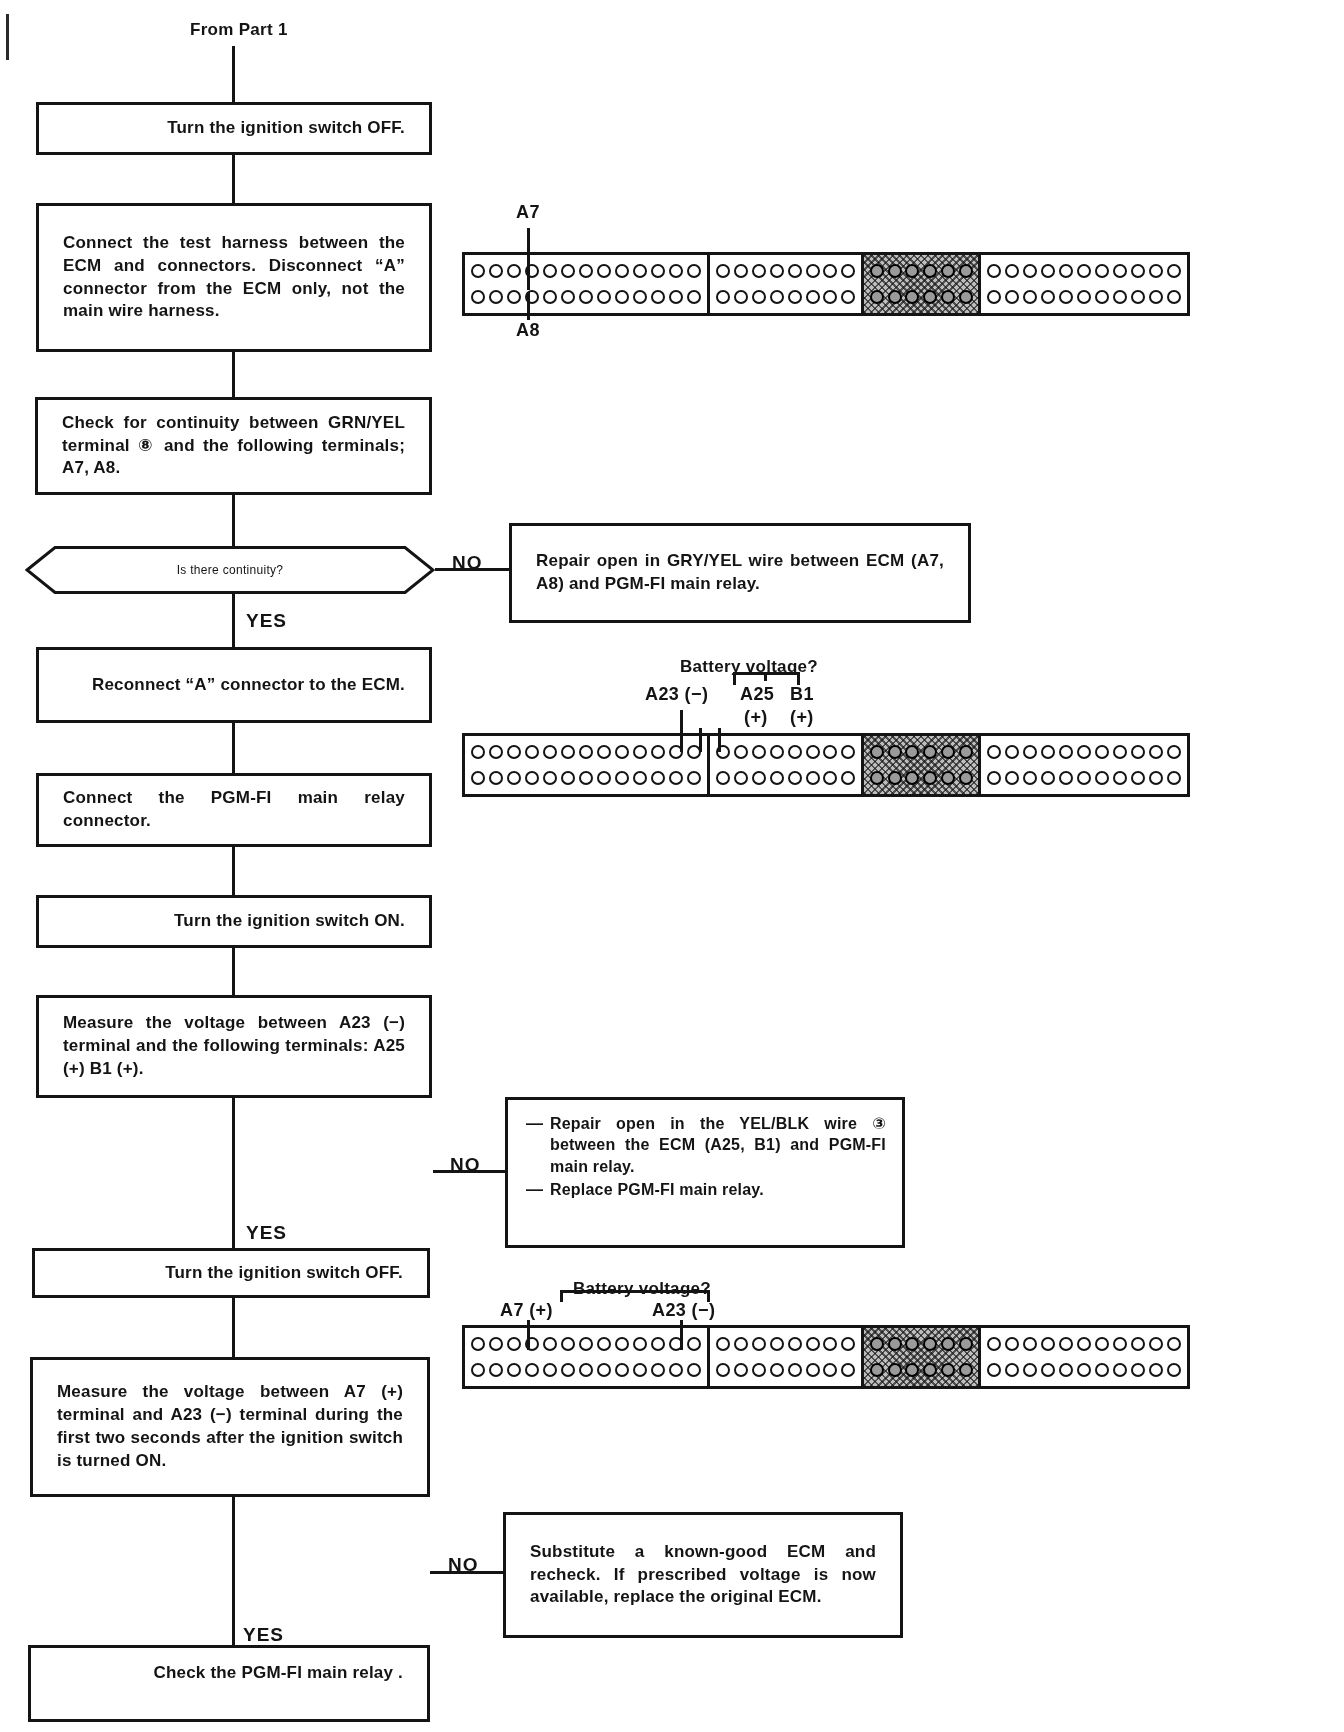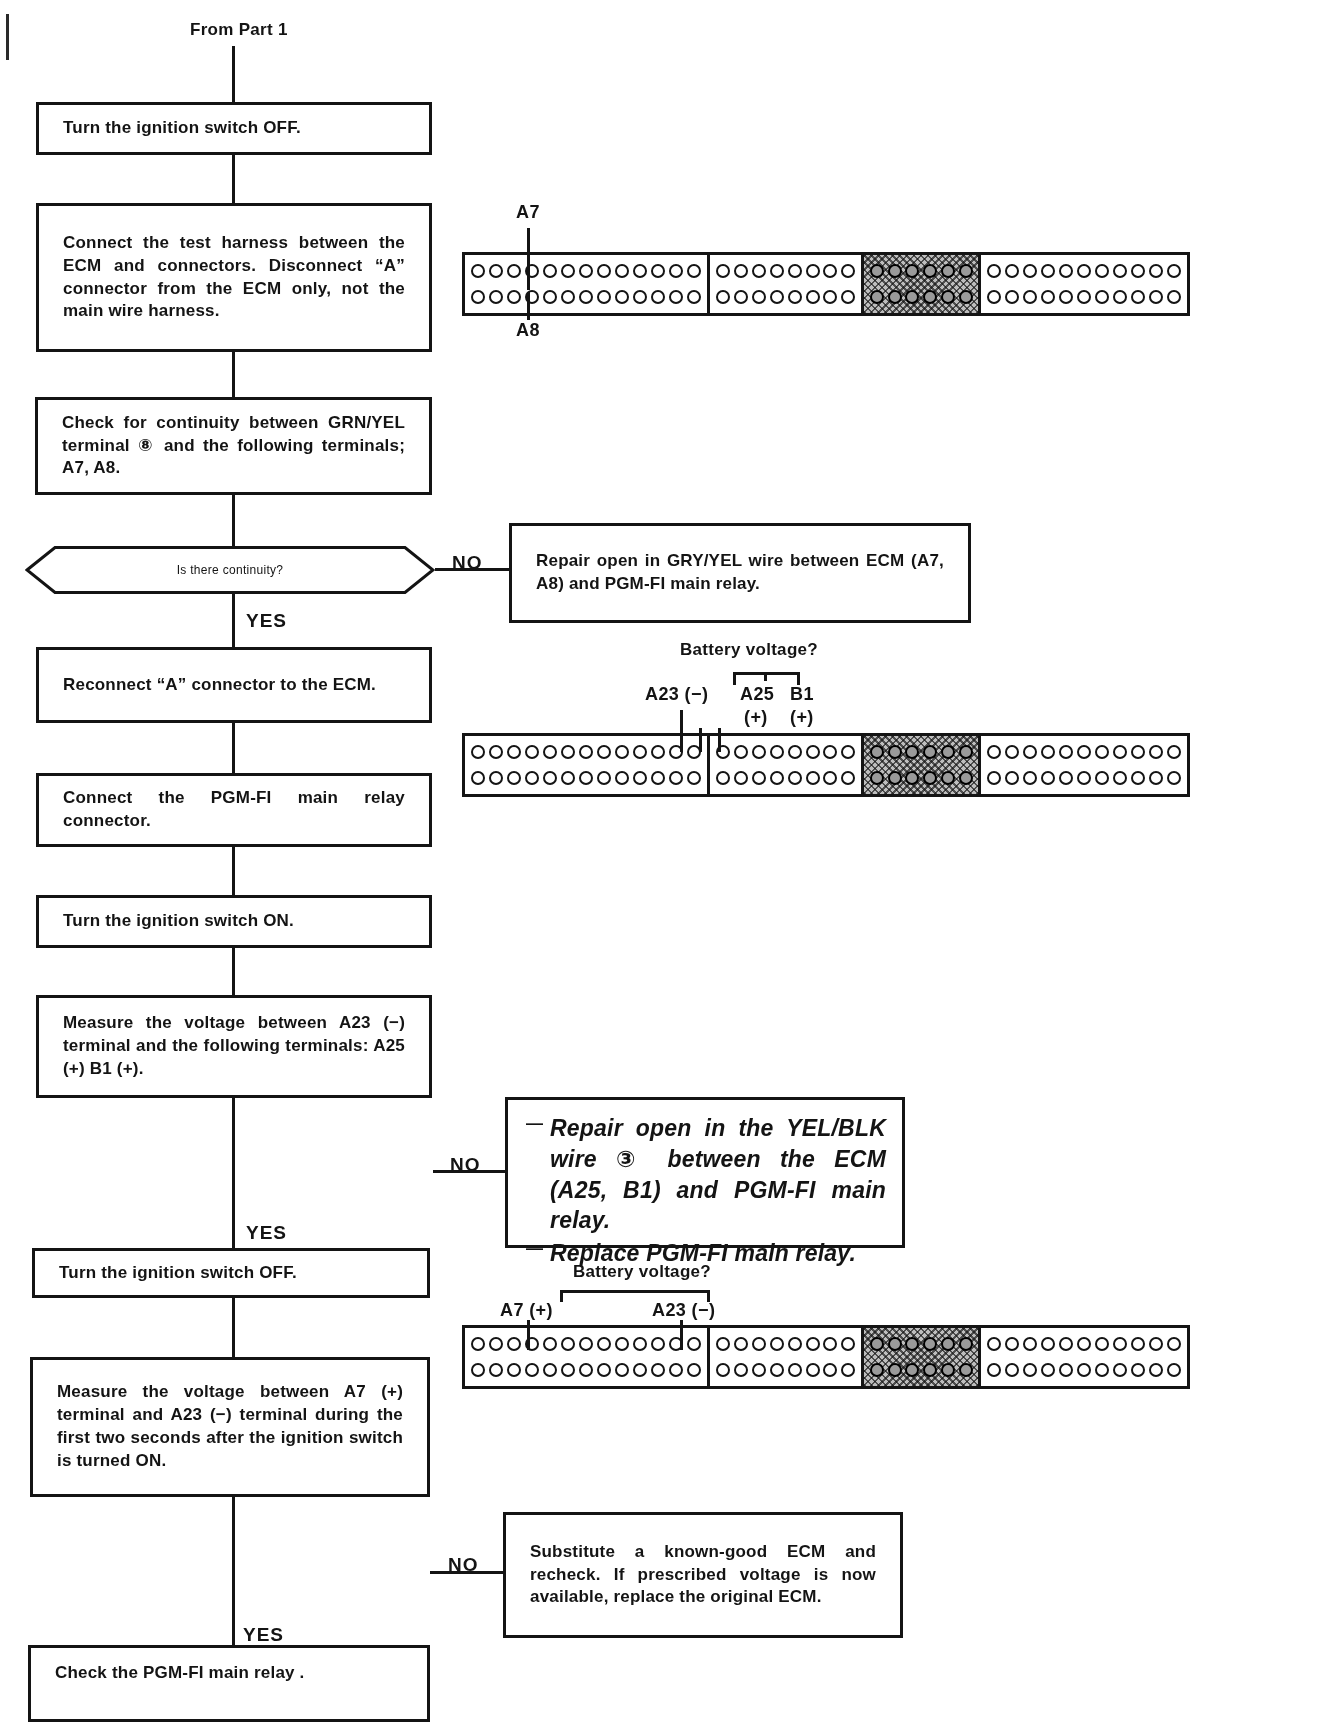--- a/index.html
+++ b/index.html
@@ -3,21 +3,21 @@
 <meta charset="utf-8">
 <style>
   :root { --ink:#141414; --paper:#ffffff; }
   * { margin:0; padding:0; box-sizing:border-box; }
   html,body { background:#f2f2f0; }
   .canvas {
     position:relative; width:1344px; height:1732px; background:var(--paper);
     font-family:"Liberation Sans","DejaVu Sans",sans-serif; color:var(--ink);
     overflow:hidden;
   }
-  .txt { font-weight:700; font-size:17px; line-height:1.34; letter-spacing:.2px; }
+  .txt { font-weight:700; font-size:17px; line-height:1.34; letter-spacing:.2px;justify-content:flex-end; }
   .src-label { position:absolute; font-size:17px; font-weight:600; letter-spacing:.3px; }
   .pbox {
     position:absolute; border:3px solid var(--ink); background:var(--paper);
     display:flex; align-items:center; padding:8px 24px; z-index:2;
   }
   .pbox.just span { text-align:justify; display:block; width:100%; }
   .pbox.top { align-items:flex-start; padding-top:14px; }
   .hex { position:absolute; z-index:2; }
   .hex svg { position:absolute; left:0; top:0; width:100%; height:100%; }
   .hex span {
@@ -38,24 +38,24 @@
   .seg.shaded {
     background-color:#bdbdbd;
     background-image:
       repeating-linear-gradient(45deg, rgba(20,20,20,.65) 0 1.8px, transparent 1.8px 5px),
       repeating-linear-gradient(-45deg, rgba(20,20,20,.65) 0 1.8px, transparent 1.8px 5px);
   }
   .prow { display:flex; justify-content:space-evenly; align-items:center; flex:1; }
   .pin { width:14px; height:14px; border:2.5px solid var(--ink); border-radius:50%; background:var(--paper); }
   .seg.shaded .pin { background:#9a9a9a; border-color:#000; }
   .slbl { position:absolute; font-weight:700; font-size:18px; letter-spacing:.4px; z-index:3; white-space:nowrap; }
-  .stitle { position:absolute; font-weight:700; font-size:17px; letter-spacing:.3px; z-index:3; white-space:nowrap; }
+  .stitle { position:absolute; font-weight:700; font-size:17px; letter-spacing:.3px; z-index:3; white-space:nowrap;margin-top:17px; }
   .ditem { display:flex; margin-bottom:2px; }
   .ditem .dash { flex:0 0 24px; font-weight:700; font-size:17px; line-height:1.34; }
-  .ditem .dtxt { flex:1; font-weight:700; font-size:23px; line-height:1.34; text-align:justify; letter-spacing:.2px;font-style:italic; }
+  .ditem .dtxt { flex:1; font-weight:700; font-size:16px; line-height:1.34; text-align:justify; letter-spacing:.2px; }
   .artifact { position:absolute; background:#2a2a2a; }
 </style>
 </head>
 <body>
 
 <div class="canvas">
 
   <div class="artifact" style="left:6px;top:14px;width:3px;height:46px"></div>
 
   <div class="src-label" style="left:190px;top:20px">From Part 1</div>

